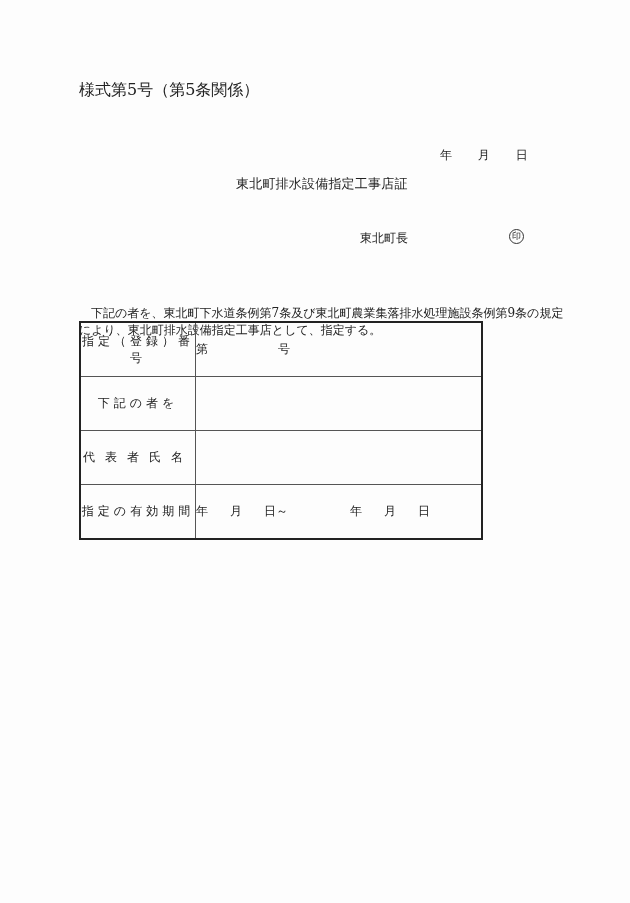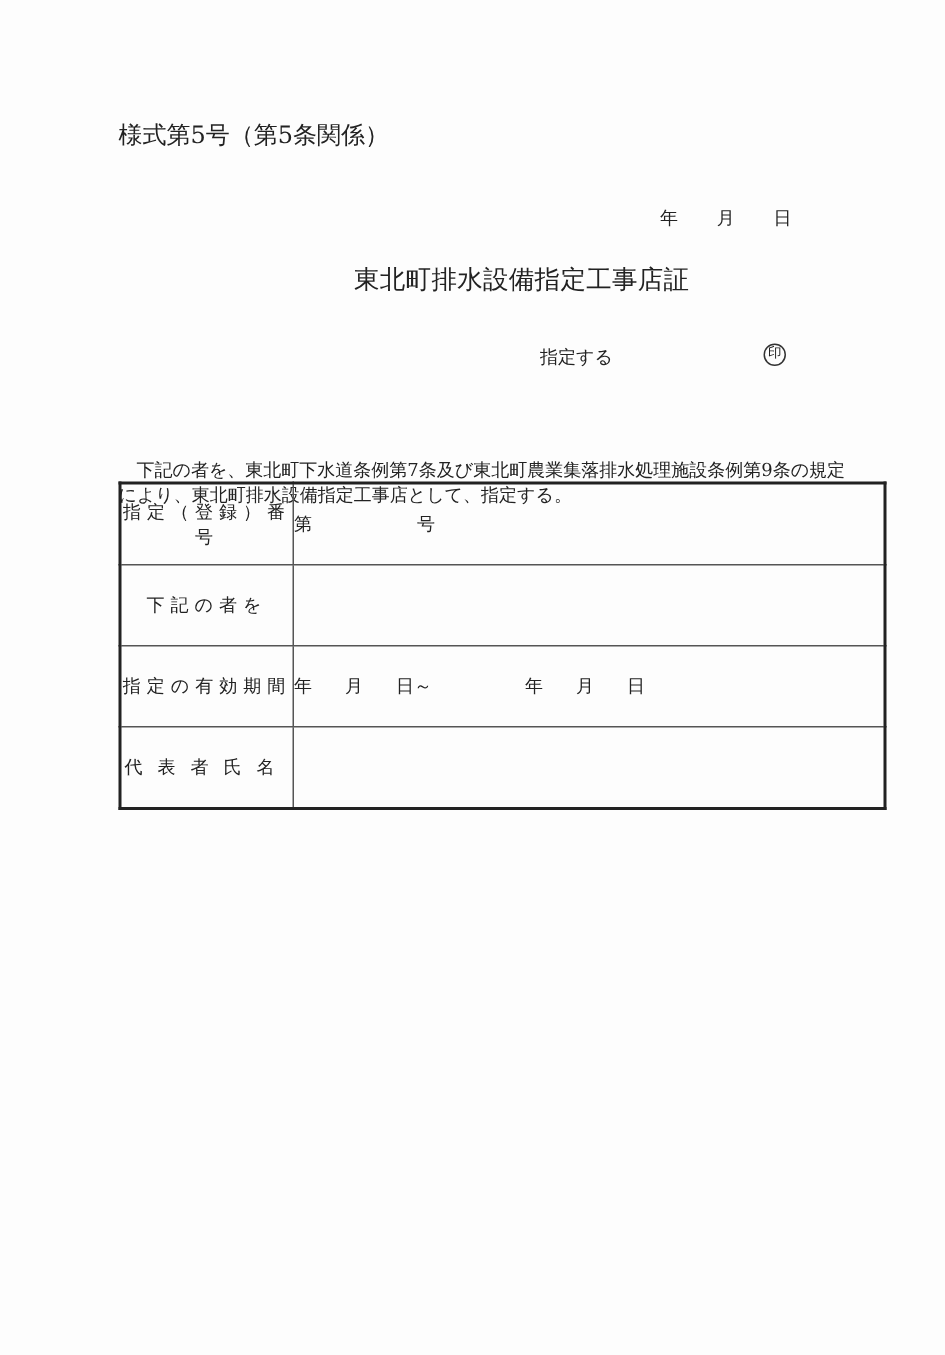--- a/index.html
+++ b/index.html
@@ -1,29 +1,29 @@
 <!DOCTYPE html>
 <html><head>
 <meta charset="utf-8">
 <style>
   html, body { margin: 0; padding: 0; background: #fdfdfd; }
   body { width: 630px; height: 903px; position: relative; overflow: hidden;
          font-family: "DejaVu Serif", "Liberation Serif", serif; color: #222; font-size: 12px; }
   .abs { position: absolute; white-space: nowrap; }
   #form-number { left: 79px; top: 80px; font-size: 16px; }
-  #date-line { left: 440px; top: 137px; font-size: 12px; }
+  #date-line { left: 440px; top: 147px; font-size: 12px; }
   #date-line span { display: inline-block; }
-  #doc-title { left: 236px; top: 175px; font-size: 17px; letter-spacing: 0.2px; }
+  #doc-title { left: 236px; top: 175px; font-size: 13px; letter-spacing: 0.2px; }
   #issuer { left: 360px; top: 230px; font-size: 12px; }
   #seal { left: 509px; top: 229px; width: 13px; height: 13px; border: 1px solid #333; border-radius: 50%;
           font-size: 9px; line-height: 13px; text-align: center; }
   #body-text { left: 79px; top: 286px; width: 480px; font-size: 12px; line-height: 17px; white-space: normal; margin-top: 19px; }
   #body-text .l1 { display: block; text-indent: 12px; white-space: nowrap; }
   #body-text .l2 { display: block; white-space: nowrap; }
-  table#info-table { position: absolute; left: 79px; top: 321px; width: 512px; border-collapse: collapse;
+  table#info-table { position: absolute; left: 79px; top: 321px; width: 404px; border-collapse: collapse;
           border: 2px solid #222; }
   #info-table td { border: 1px solid #555; height: 53px; padding: 0; font-size: 12px; vertical-align: middle; }
   #info-table td.label { width: 114px; text-align: center; letter-spacing: 4px; line-height: 17px; }
   #info-table td.value { }
   .gap-wide { display: inline-block; width: 70px; }
   .gap { display: inline-block; width: 22px; }
   .gap-range { display: inline-block; width: 62px; }
 </style>
 </head>
 <body>
@@ -31,44 +31,44 @@
 <div class="abs" id="form-number">様式第5号（第5条関係）</div>
 
 <div class="abs" id="date-line">
   <span>年</span><span class="gap"></span>
   <span>月</span><span class="gap"></span>
   <span>日</span>
 </div>
 
 <div class="abs" id="doc-title">東北町排水設備指定工事店証</div>
 
-<div class="abs" id="issuer">指定する</div>
+<div class="abs" id="issuer">東北町長</div>
 <div class="abs" id="seal">印</div>
 
 <div class="abs" id="body-text">
   <span class="l1">下記の者を、東北町下水道条例第7条及び東北町農業集落排水処理施設条例第9条の規定</span>
   <span class="l2">により、東北町排水設備指定工事店として、指定する。</span>
 </div>
 
 <table id="info-table">
   <tbody>
       <tr>
     <td class="label">指定（登録）番号</td>
     <td class="value">
       <span>第</span><span class="gap-wide"></span><span>号</span>
     </td>
   </tr>
   <tr>
     <td class="label">下記の者を</td>
     <td class="value"></td>
   </tr>
   <tr>
+    <td class="label" style="letter-spacing:10px">代表者氏名</td>
+    <td class="value"></td>
+  </tr>
+  <tr>
     <td class="label">指定の有効期間</td>
     <td class="value">
       <span>年</span><span class="gap"></span><span>月</span><span class="gap"></span><span>日～</span><span class="gap-range"></span><span>年</span><span class="gap"></span><span>月</span><span class="gap"></span><span>日</span>
     </td>
   </tr>
-  <tr>
-    <td class="label" style="letter-spacing:10px">代表者氏名</td>
-    <td class="value"></td>
-  </tr>
 </tbody>
   </table>
 
 </body></html>

